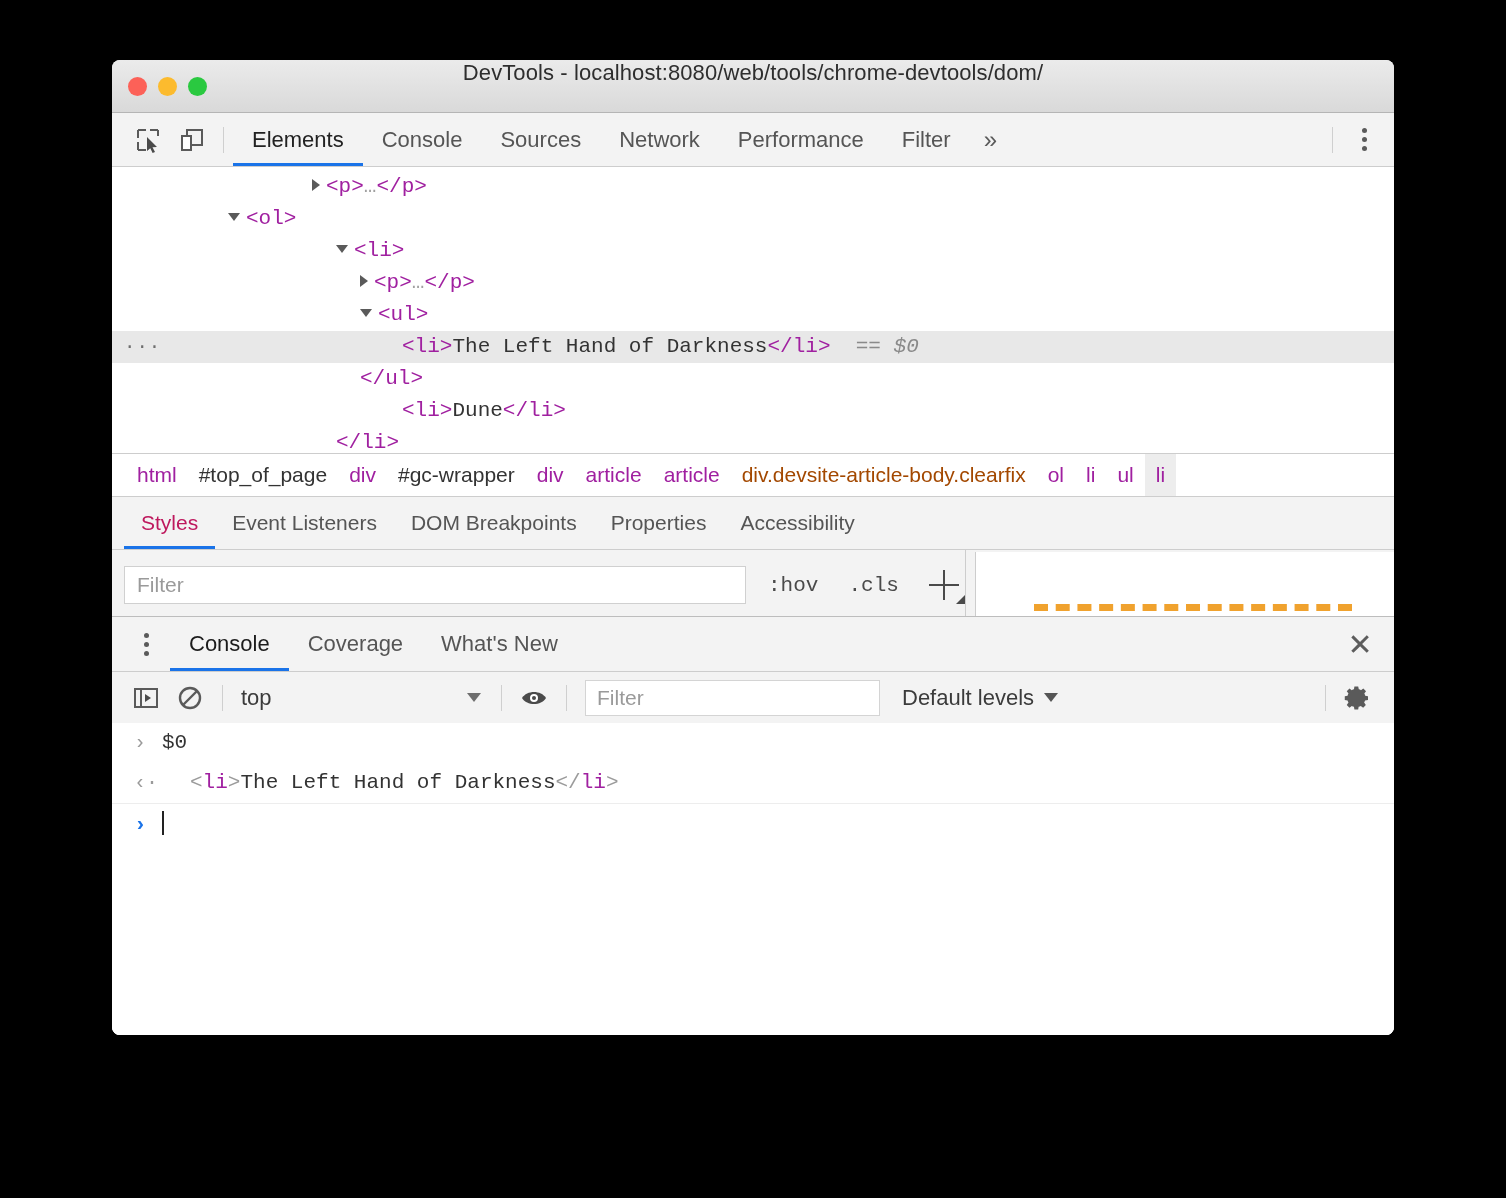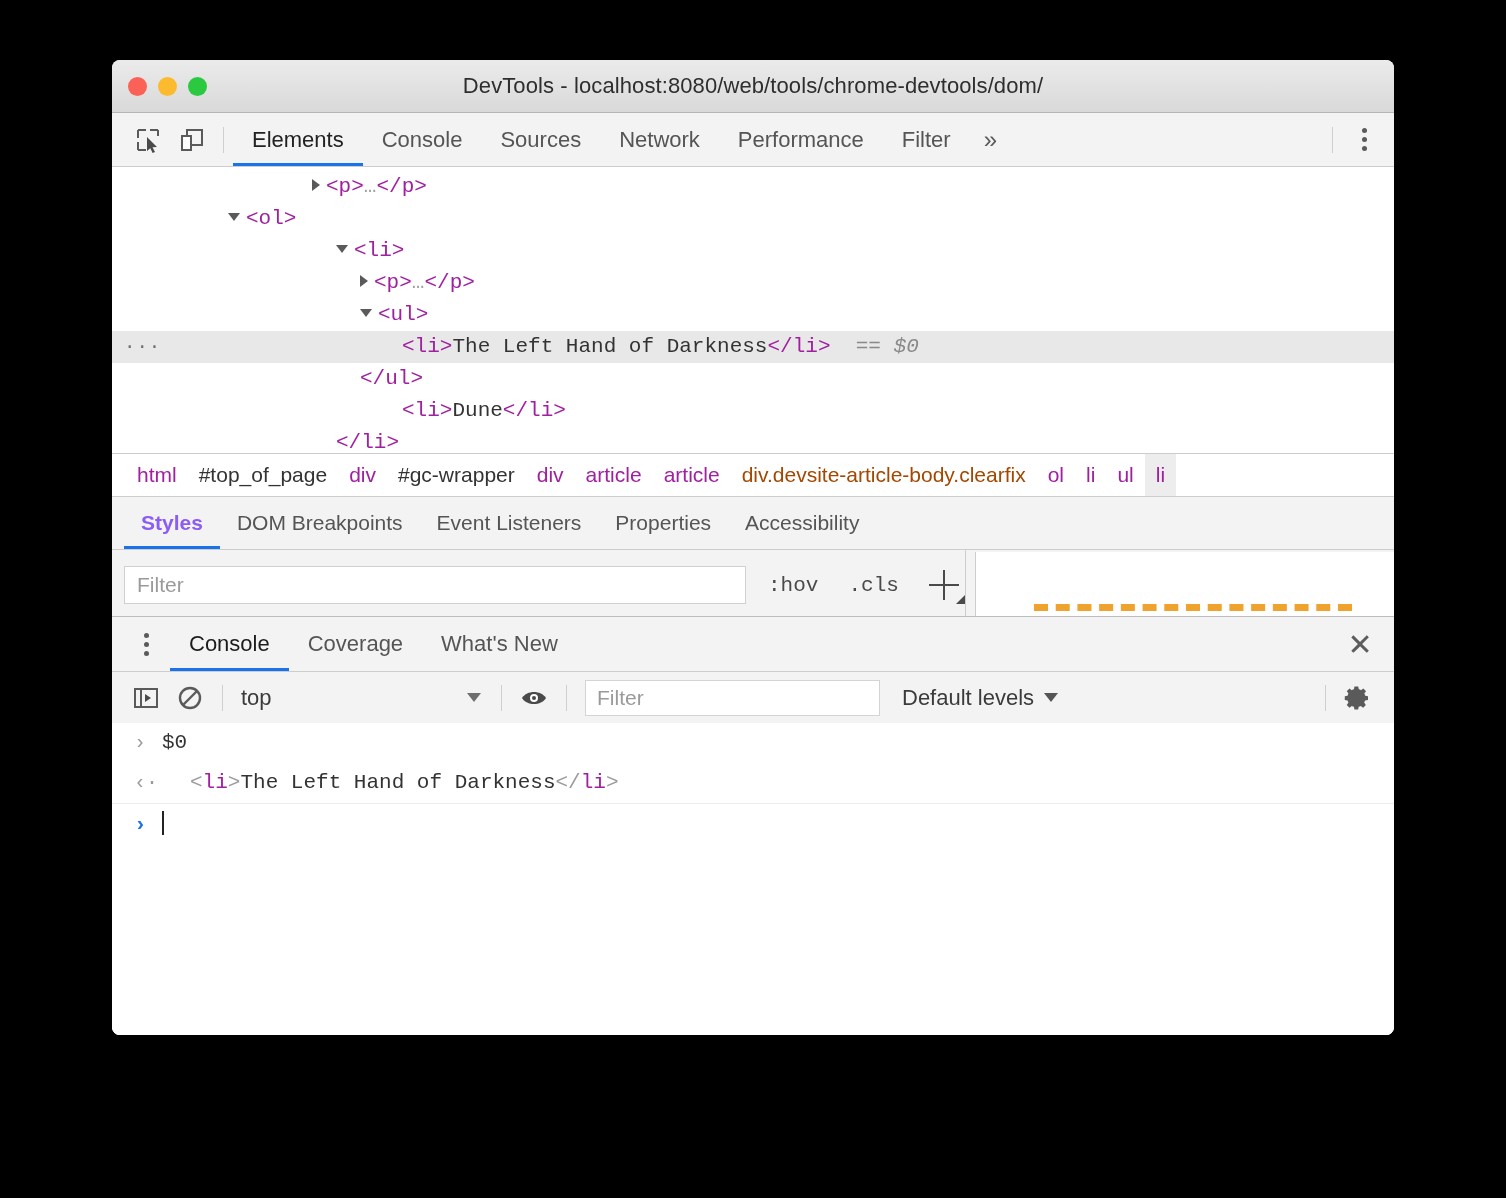--- a/index.html
+++ b/index.html
@@ -28,21 +28,20 @@
     box-shadow: 0 0 0 0.5px rgba(0,0,0,0.25);
   }
 
   
   .titlebar {
     position: relative;
     height: 52px;
     background: linear-gradient(to bottom, #ebebeb 0%, #d9d9d9 100%);
     border-bottom: 1px solid #b5b5b5;
     display: flex;
-    align-items: center;
   }
   .traffic {
     position: absolute;
     left: 16px;
     top: 17px;
     display: flex;
     gap: 11px;
   }
   .light {
     width: 19px; height: 19px;
@@ -204,21 +203,21 @@
   }
   .sidetab {
     position: relative;
     padding: 0 17px;
     height: 52px;
     display: flex; align-items: center;
     font-size: 21px;
     color: #555555;
     white-space: nowrap;
   }
-  .sidetab.active { color: #8b5cf6; font-weight: bold; }
+  .sidetab.active { color: #be185d; }
   .sidetab.active::after {
     content: "";
     position: absolute;
     left: 0; right: 0; bottom: 0;
     height: 3px;
     background: #1a73e8;
   }
 
   
   .styles-pane {
@@ -571,24 +570,24 @@
     <span class="crumb">li</span>
     <span class="crumb">ul</span>
     <span class="crumb selected">li</span>
   </div>
 
   <div class="sidetabs">
     <div class="sidetab active">
         <span>Styles</span>
       </div>
     <div class="sidetab">
+        <span>Event Listeners</span>
+      </div>
+    <div class="sidetab">
         <span>DOM Breakpoints</span>
-      </div>
-    <div class="sidetab">
-        <span>Event Listeners</span>
       </div>
     <div class="sidetab">
         <span>Properties</span>
       </div>
     <div class="sidetab">
         <span>Accessibility</span>
       </div>
   </div>
 
   <div class="styles-pane">

